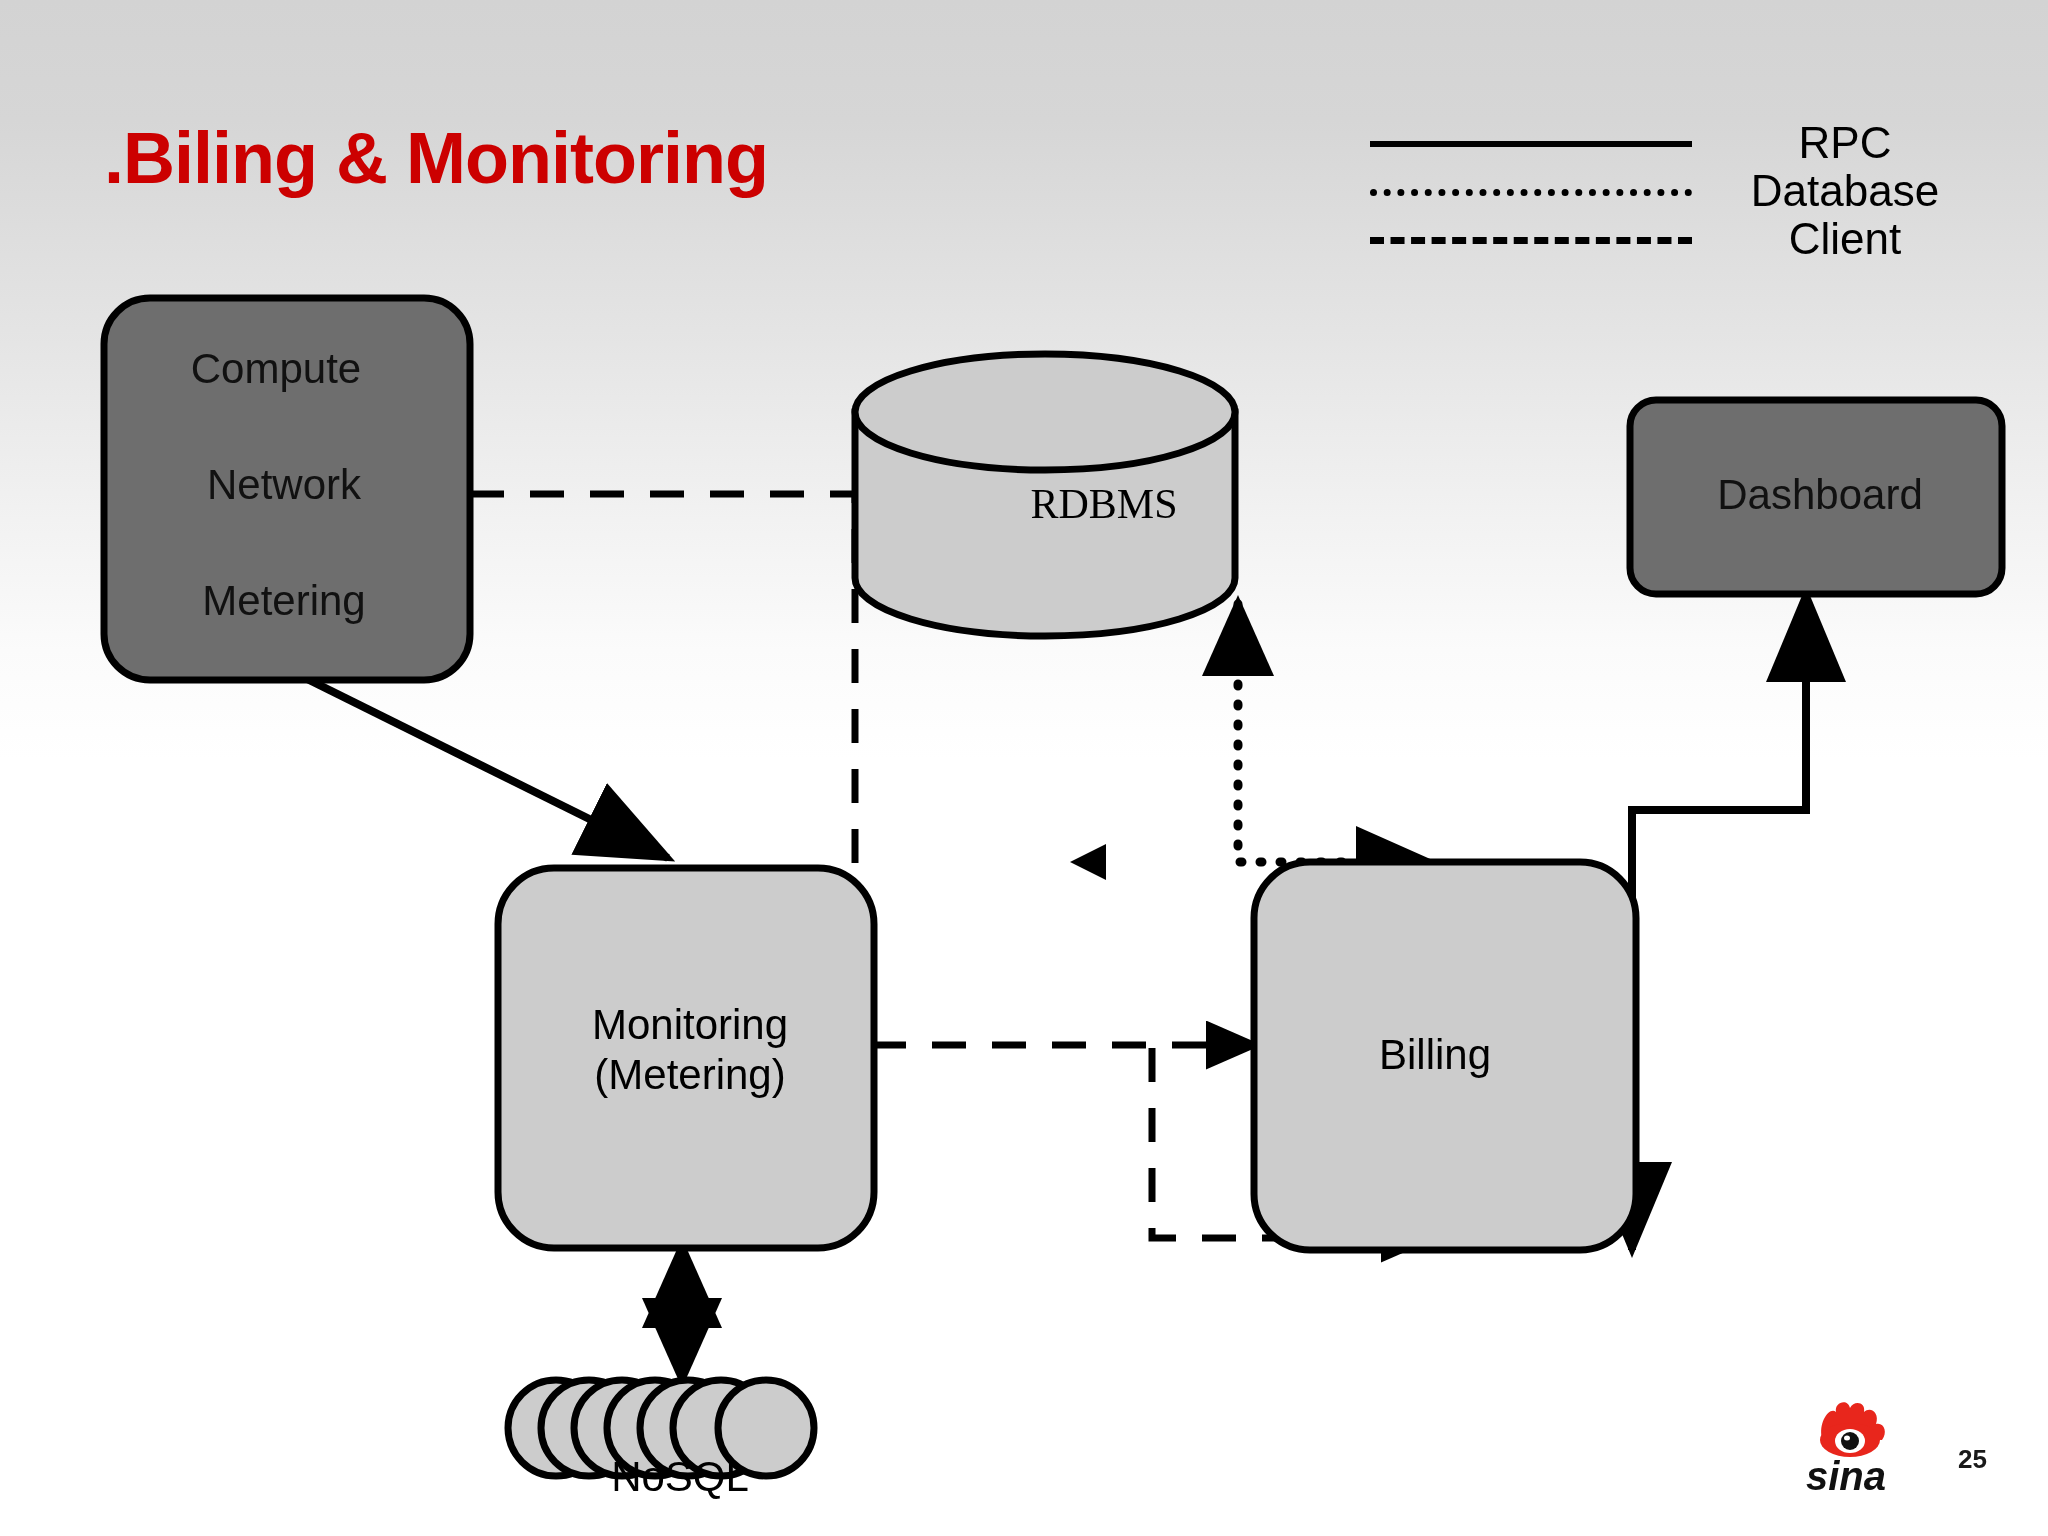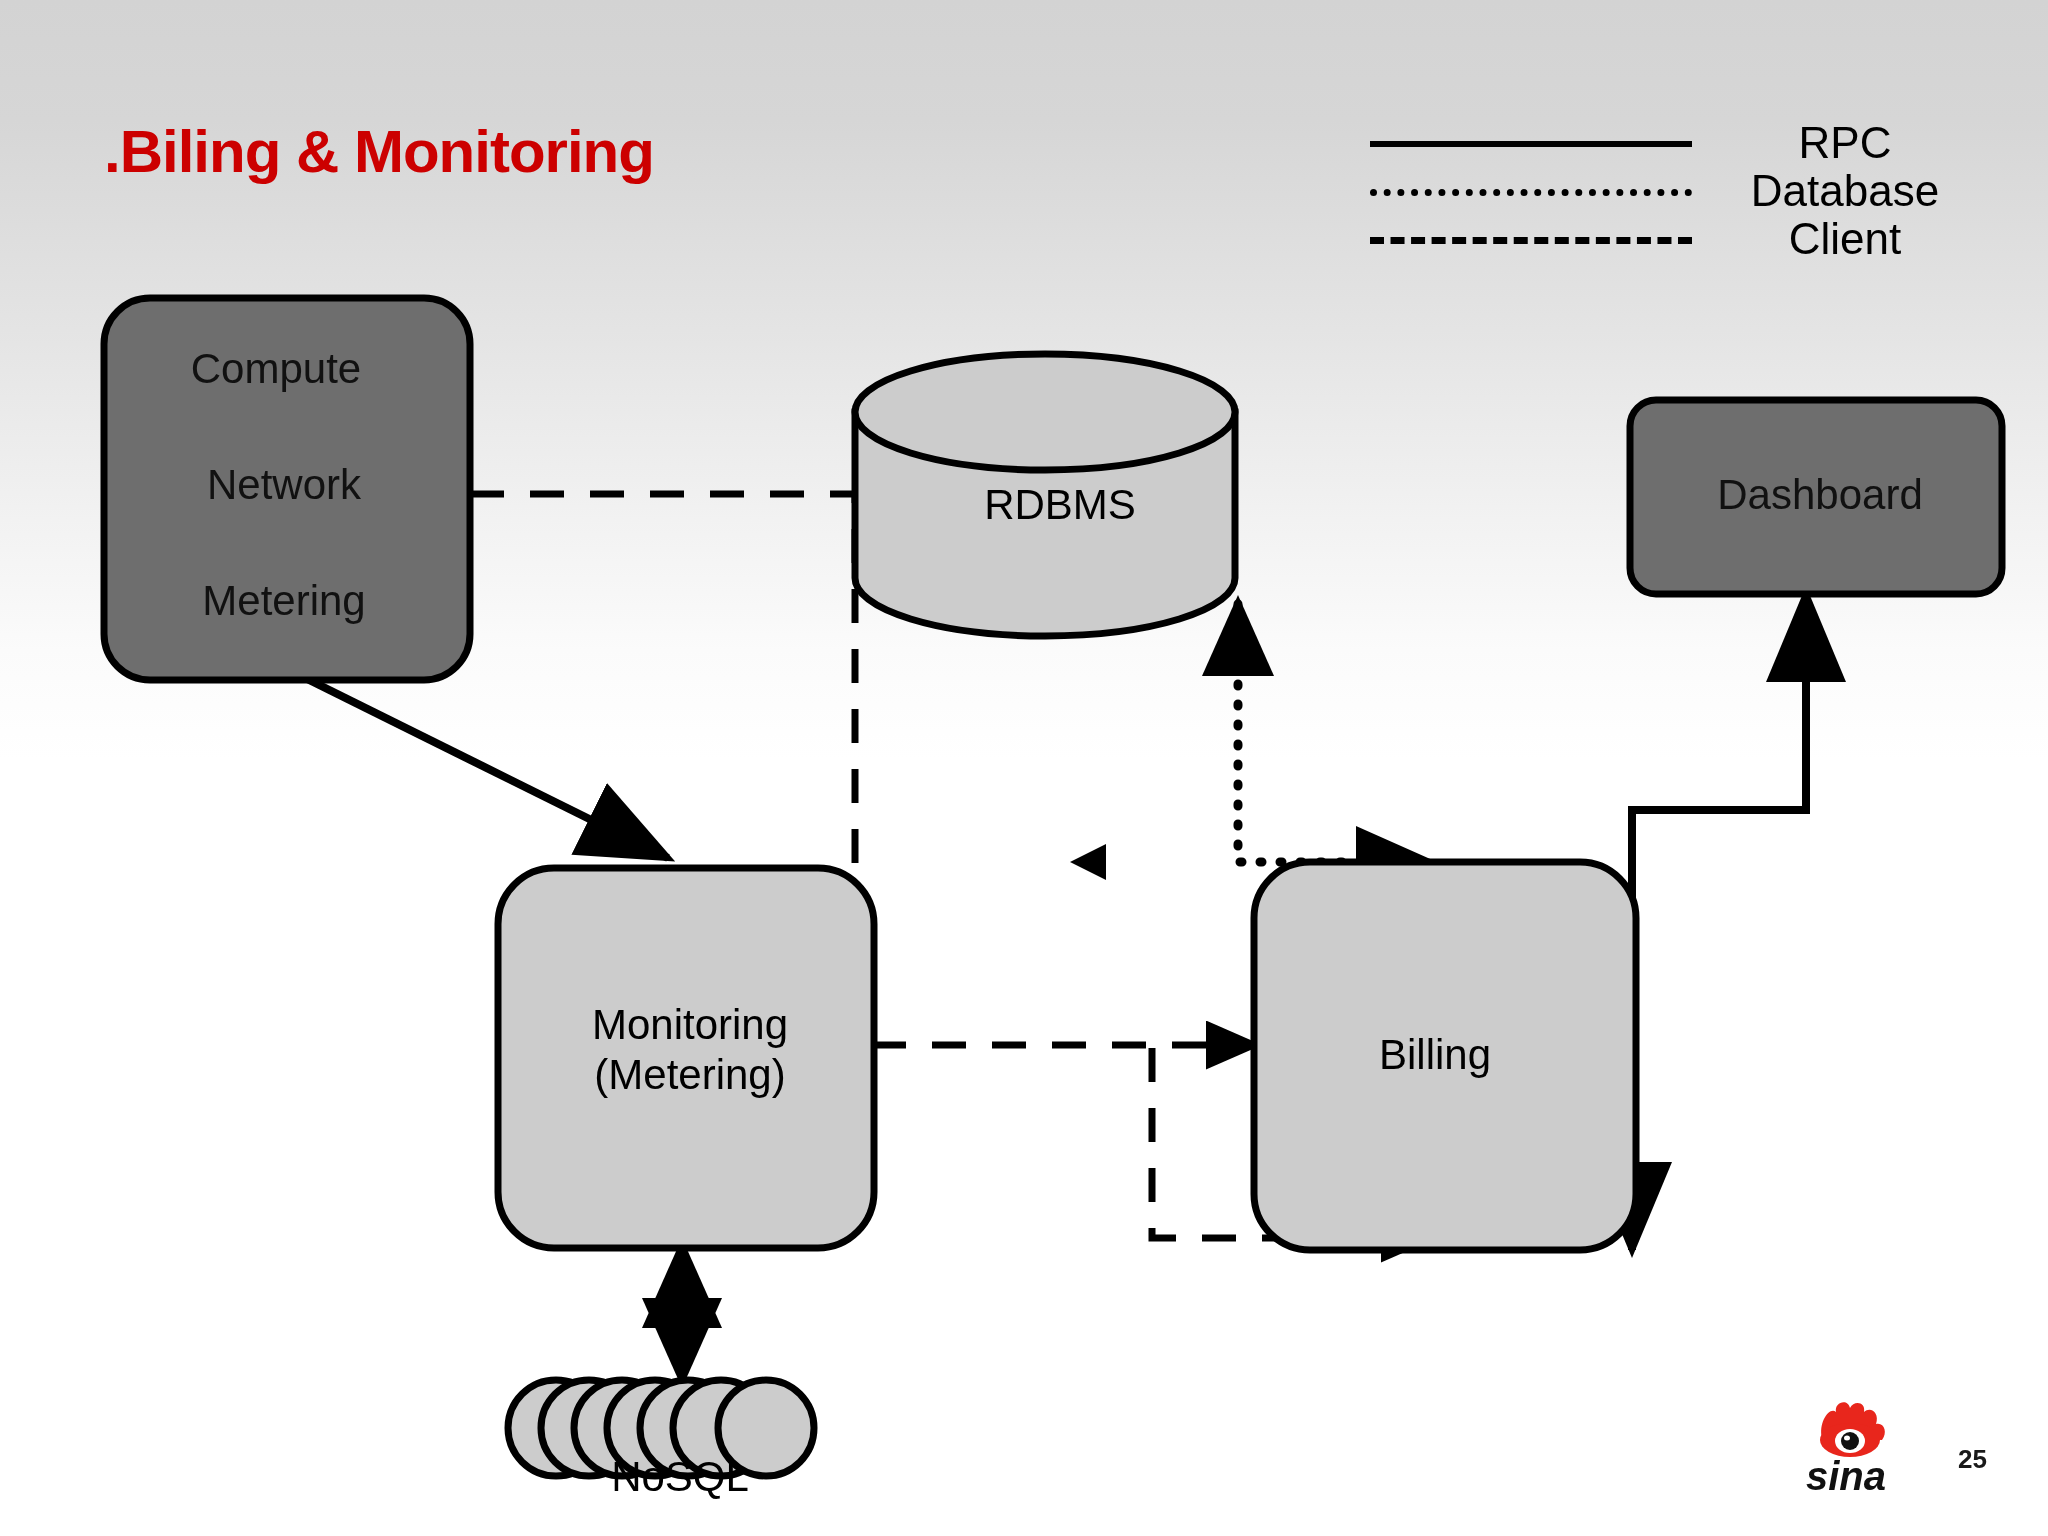--- a/index.html
+++ b/index.html
@@ -23,21 +23,21 @@
                 #fbfbfb 650px,
                 #ffffff 760px,
                 #ffffff 1536px);
   }
 
   
   #title {
     position: absolute;
     left: 104px;
     top: 122px;
-    font-size: 60px;
+    font-size: 72px;
     font-weight: bold;
     color: #cc0000;
     letter-spacing: -1px;
     white-space: nowrap;
     line-height: 1;
   }
 
   
   #legend {
     position: absolute;
@@ -95,21 +95,21 @@
     font-size: 42px;
     line-height: 1.18;
     white-space: nowrap;
     pointer-events: none;
   }
   .node-label.dark { color: #111111; }
 
   #lbl-compute  { left: 96px; top: 344px; width: 360px; }
   #lbl-network  { left: 104px; top: 460px; width: 360px; }
   #lbl-storage  { left: 104px; top: 576px; width: 360px; }
-  #lbl-rdbms    { left: 860px; top: 480px; width: 400px; }
+  #lbl-rdbms    { left: 904px; top: 480px; width: 400px; font-family: Liberation Serif, serif; }
   #lbl-dashboard{ left: 1630px; top: 470px; width: 380px; }
   #lbl-monitoring { left: 500px; top: 1000px; width: 380px; }
   #lbl-billing  { left: 1255px; top: 1030px; width: 360px; }
   #lbl-nosql    { left: 500px; top: 1452px; width: 360px; }
 
   
   #sina-logo {
     position: absolute;
     left: 1800px;
     top: 1398px;

